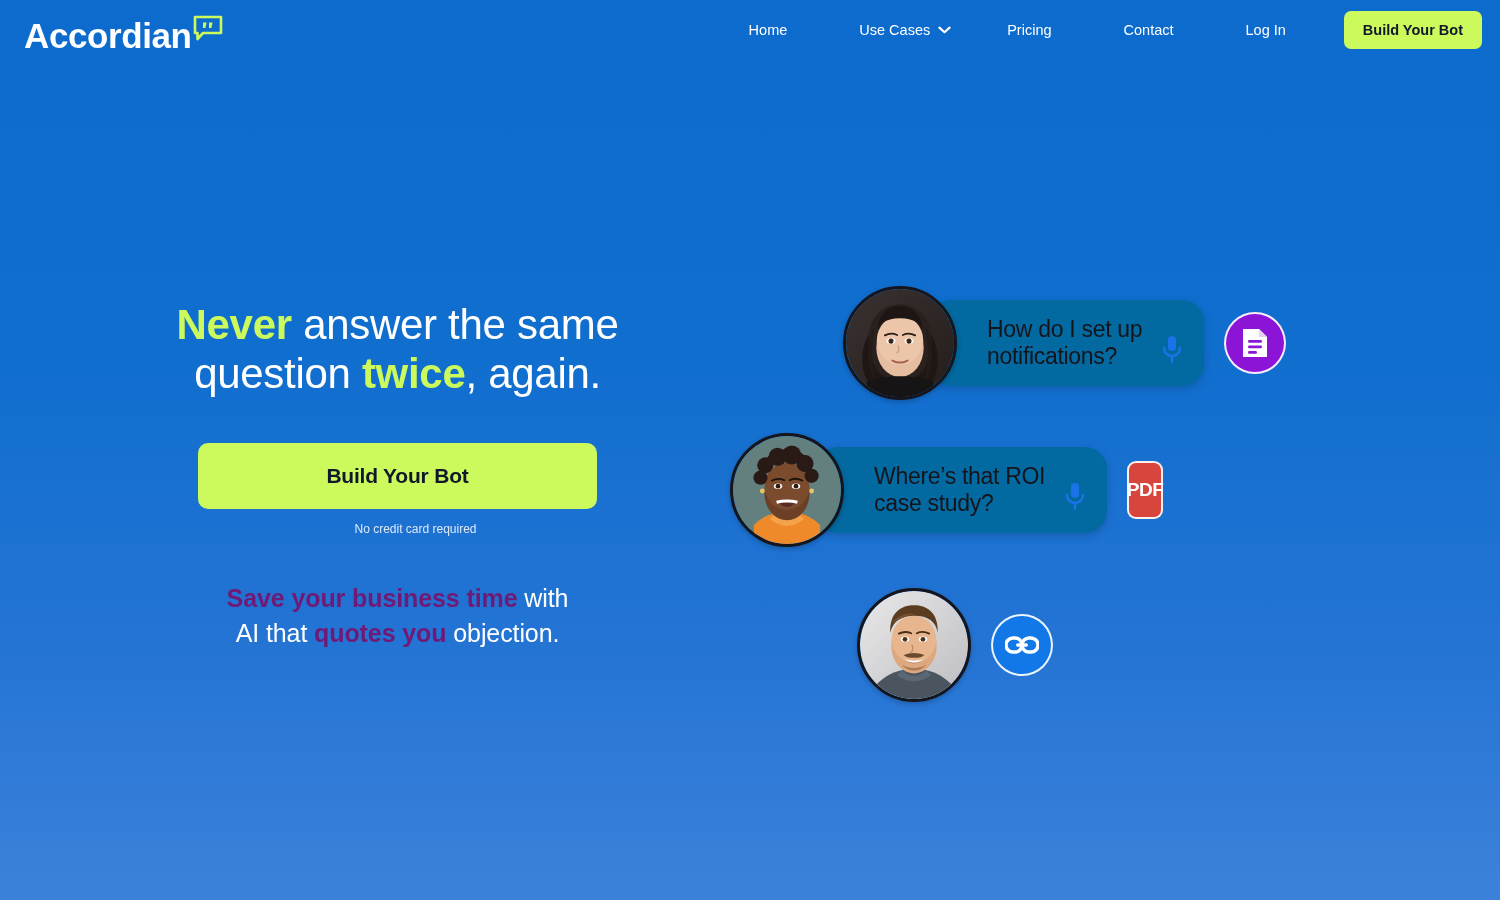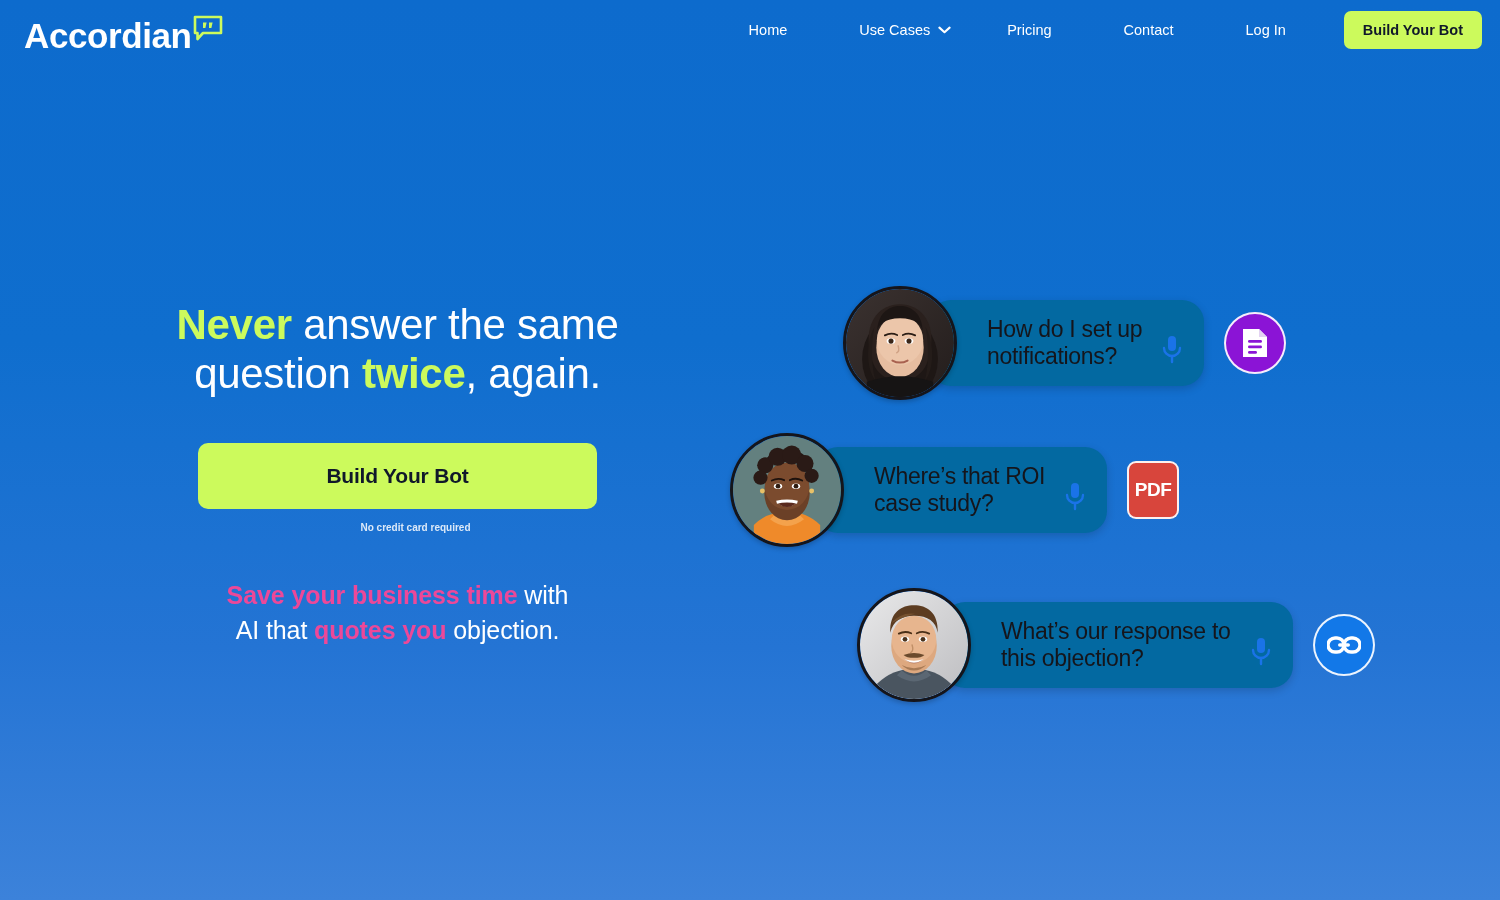--- a/index.html
+++ b/index.html
@@ -114,36 +114,36 @@
     border: none;
     border-radius: 10px;
     width: 399px;
     height: 66px;
     cursor: pointer;
     font-family: "Liberation Sans", sans-serif;
     letter-spacing: -0.2px;
   }
   .cta-note {
     color: #dce9f8;
-    font-size: 10px;
+    font-size: 12px;
     margin-top: 13px;
-    font-weight: 700;
+    font-weight: 400;
     margin-left: 36px;
   }
 
   .subhead {
     margin-top: 45px;
     color: #ffffff;
     font-size: 25px;
     font-weight: 300;
     line-height: 1.37;
     letter-spacing: -0.1px;
   }
   .subhead .hl {
-    color: #ec4899;
+    color: #701a75;
     font-weight: 700;
   }
 
   
   .chat-row {
     position: absolute;
     display: flex;
     align-items: center;
   }
   .chat-row.row-1 { left: 843px; top: 286px; }
@@ -203,21 +203,21 @@
     width: 62px; height: 62px;
     border-radius: 50%;
     display: flex;
     align-items: center;
     justify-content: center;
     border: 2px solid rgba(255,255,255,.92);
   }
   .badge-doc { background: #8b14d6; }
   .badge-link { background: #1278e8; }
   .badge-pdf {
-    width: 52px; height: 58px;
+    width: 36px; height: 58px;
     border-radius: 9px;
     background: #d8453c;
     border: 2px solid rgba(255,255,255,.92);
     display: flex;
     align-items: center;
     justify-content: center;
     color: #fff;
     font-size: 19px;
     font-weight: 800;
     letter-spacing: -0.4px;
@@ -424,31 +424,20 @@
         <path d="M41 45 q6.5 -3.3 13 -0.4" stroke="#4a3018" stroke-width="2" fill="none" stroke-linecap="round"></path>
         <path d="M60 44.6 q6.5 -3 13 0.4" stroke="#4a3018" stroke-width="2" fill="none" stroke-linecap="round"></path>
         <path d="M55 57 q2 6.5 -1.6 8" stroke="#c08f67" stroke-width="1.5" fill="none" stroke-linecap="round"></path>
         <path d="M46 67.5 q11 -4 22 0 q-3 3 -11 3 q-8 0 -11 -3 z" fill="#6b4a2c"></path>
         <path d="M47 72 q10 8 20 0 q-10 3 -20 0 z" fill="#ffffff"></path>
         <path d="M47 72 q10 7 20 0 q-10 9 -20 0 z" fill="#a35f4c" opacity="0.55"></path>
         <path d="M44 78 q13 7 26 0 q-6 6 -13 6 q-7 0 -13 -6 z" fill="#7a5333" opacity="0.55"></path>
       </g>
     </svg>
   </div>
-  <div class="bubble">
-    <div class="bubble-text">What’s our response to
-this objection?</div>
-    <span class="mic">
-      <svg width="24" height="32" viewBox="0 0 24 32" fill="none" aria-hidden="true">
-        <rect x="8" y="3" width="8" height="15" rx="4" fill="#1a73e8"></rect>
-        <path d="M4 15 a8 8 0 0 0 16 0" stroke="#1a73e8" stroke-width="2.4" fill="none" stroke-linecap="round"></path>
-        <line x1="12" y1="23" x2="12" y2="29" stroke="#1a73e8" stroke-width="2.4" stroke-linecap="round"></line>
-      </svg>
-    </span>
-  </div>
   <div class="badge">
     <div class="badge-circle badge-link">
       <svg width="34" height="20" viewBox="0 0 34 20" aria-hidden="true">
         <rect x="1" y="3" width="16" height="14" rx="7" fill="none" stroke="#ffffff" stroke-width="3.4"></rect>
         <rect x="17" y="3" width="16" height="14" rx="7" fill="none" stroke="#ffffff" stroke-width="3.4"></rect>
         <rect x="11" y="8.2" width="12" height="3.6" rx="1.8" fill="#ffffff"></rect>
       </svg>
     </div>
   </div>
 </div>

